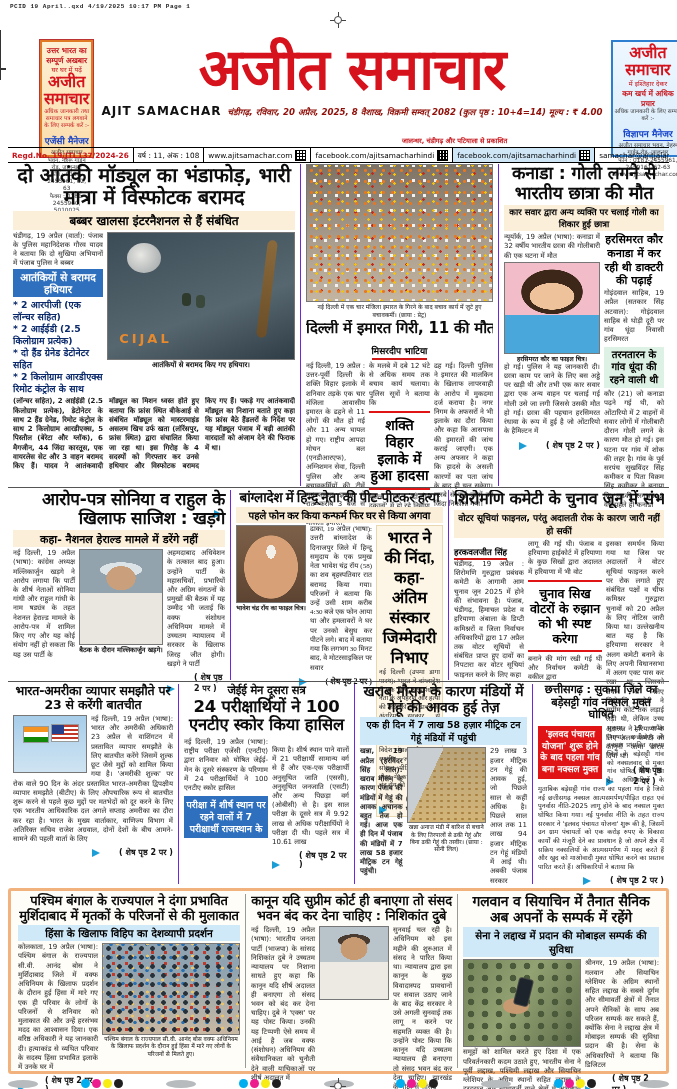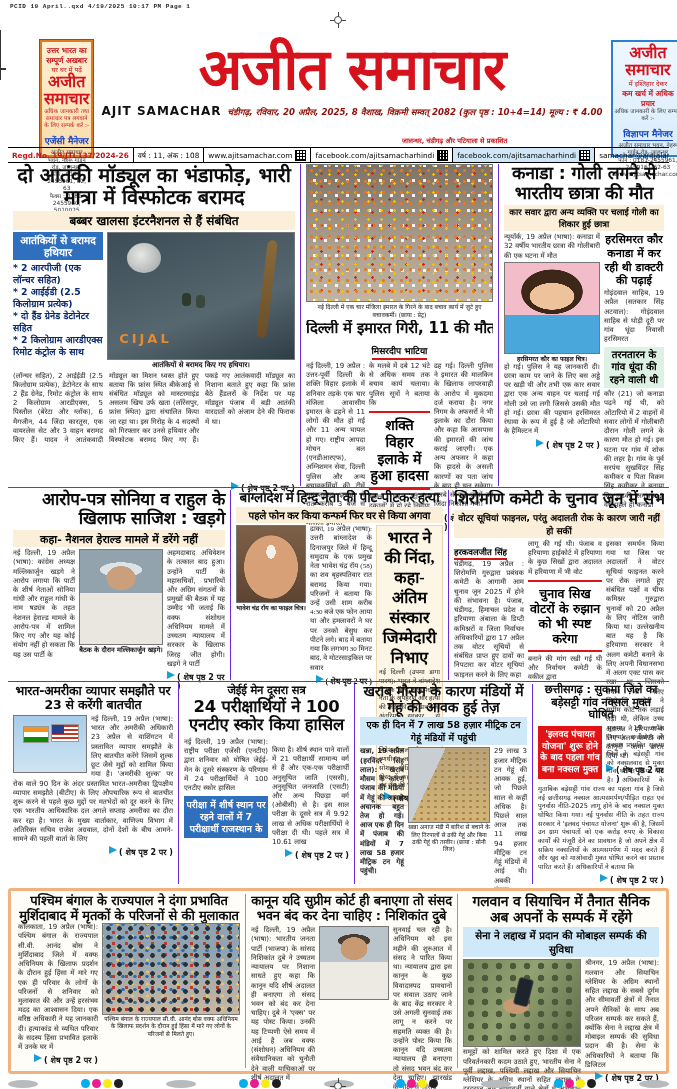--- a/index.html
+++ b/index.html
@@ -44,21 +44,21 @@
   .col { padding:0 5px; min-width:0; }
   .col + .col { border-left:1px solid #6d28d9; }
   .hrule { position:absolute; left:8px; right:8px; border-top:1px solid #555; }
 
   .hl { font-weight:bold; color:#0c0c0c; text-align:center; line-height:1.12; letter-spacing:-.2px; }
   .kick-cream { background:#fcefd9; font-weight:bold; text-align:center; padding:1px 2px; margin:2px 0; font-size:11px; }
   .kick-blue  { background:#cfe9f8; font-weight:bold; text-align:center; padding:1px 2px; margin:2px 0; font-size:10px; }
   .bt { font-size:7px; line-height:1.32; text-align:justify; color:#1c1c1c; }
   .byline { display:inline-block; font-weight:bold; font-size:9px; border-bottom:2px solid #d11616; padding-bottom:1px; }
   .cap { font-size:6.4px; font-weight:bold; text-align:center; line-height:1.25; color:#111; margin-top:1px; }
-  .cont { display:flex; justify-content:flex-end; align-items:flex-start; gap:2px; font-size:8px; font-weight:bold; color:#111; margin-top:2px; }
+  .cont { display:flex; justify-content:flex-end; align-items:flex-end; gap:19px; font-size:8px; font-weight:bold; color:#111; margin-top:2px; }
   .tri { width:0; height:0; border-left:8px solid #1b9ed6; border-top:4.5px solid transparent; border-bottom:4.5px solid transparent; }
 
   .bluebox-h { background:#2e6fbe; color:#fff; font-weight:bold; text-align:center; font-size:10.5px; padding:2px 1px; line-height:1.15; }
   .bluebox-items { font-weight:bold; color:#0b2a6b; font-size:9.3px; line-height:1.3; padding-top:2px; }
   .redrule { border-top:2.5px solid #e01414; border-bottom:2.5px solid #e01414; font-weight:bold; font-size:14px; text-align:center; line-height:1.2; padding:4px 1px; margin:3px 0; }
   .redbox { background:#e01414; color:#fff; font-weight:bold; font-size:9px; text-align:center; line-height:1.3; padding:3px 2px; float:left; width:64px; margin:2px 5px 2px 0; }
   .jeebox { background:#2e6fbe; color:#fff; font-weight:bold; font-size:9.3px; text-align:center; line-height:1.3; padding:3px 2px; margin:3px 0; }
   .greenbox { background:#ddf2e4; font-weight:bold; font-size:10px; text-align:center; padding:2px; margin:2px 0; line-height:1.25; }
   .sideh { font-weight:bold; font-size:11px; text-align:center; line-height:1.25; }
   .cream-panel { background:#fdf6e6; border:1px solid #e8d7b0; padding:2px; }
@@ -115,21 +115,21 @@
   
   .frame4 { position:absolute; top:888px; left:8px; right:8px; height:186px; border:3px solid #f2b27d; background:#fffdf8; border-radius:3px; display:flex; padding:3px 2px; }
   .frame4 .col + .col { border-left:1px solid #999; }
   .marks { position:absolute; top:1079px; left:8px; right:8px; display:flex; justify-content:space-between; align-items:center; }
   .oval { width:30px; height:8px; background:#b7bbbd; border-radius:50%; }
   .cmyk { display:flex; gap:2px; }
   .cmyk i { width:9px; height:9px; border-radius:50%; display:block; }
   .c-c{background:#00adee}.c-m{background:#ec1c8e}.c-y{background:#f7ec13}.c-k{background:#1f1f1f}
 
   .rowflex { display:flex; gap:4px; }
-  .cols3 { column-count:3; column-gap:6px; }
+  .cols3 { column-count:3; column-gap:6px;font-weight:bold; }
 </style>
 </head>
 <body>
 
 <div class="page">
 
   <div class="print-header">PCID 19 April..qxd  4/19/2025  10:17 PM  Page 1</div>
   <div class="crosshair" style="top:12px;left:330px;">
       <span class="v"></span>
       <span class="h"></span>
@@ -194,20 +194,21 @@
       </div>
 
   </div>
 
   <div class="band" style="top:164px;height:322px;">
     <div class="col" style="width:292px;">
       <div class="hl" style="font-size:20px;">दो आतंकी मॉड्यूल का भंडाफोड़, भारी मात्रा में विस्फोटक बरामद</div>
       <div class="kick-cream" style="font-size:12px;">बब्बर खालसा इंटरनैशनल से हैं संबंधित</div>
       <div class="rowflex">
         <div style="width:90px;">
+          <div class="bt">चंडीगढ़, 19 अप्रैल (वार्ता): पंजाब के पुलिस महानिदेशक गौरव यादव ने बताया कि दो सुखिया अभियानों में पंजाब पुलिस ने बब्बर</div>
           <div class="bluebox-h">आतंकियों से बरामद हथियार</div>
           <div class="bluebox-items">
             <div>* 2 आरपीजी (एक लॉन्चर सहित)</div>
             <div>* 2 आईईडी (2.5 किलोग्राम प्रत्येक)</div>
             <div>* दो हैंड ग्रेनेड डेटोनेटर सहित</div>
             <div>* 2 किलोग्राम आरडीएक्स रिमोट कंट्रोल के साथ</div>
           </div>
         </div>
         <div style="flex:1;">
           <div class="ph ph-weapons" style="height:128px;">
@@ -416,20 +417,21 @@
       <div class="cont">
           <span class="tri"></span>
           <span>( शेष पृष्ठ 2 पर )</span>
         </div>
     </div>
   </div>
 
   <div class="frame4">
     <div class="col" style="width:232px;">
       <div class="hl" style="font-size:13px;">पश्चिम बंगाल के राज्यपाल ने दंगा प्रभावित मुर्शिदाबाद में मृतकों के परिजनों से की मुलाकात</div>
+      <div class="kick-blue" style="font-size:10.4px;">हिंसा के खिलाफ विहिप का देशव्यापी प्रदर्शन</div>
       <div class="rowflex">
         <div style="width:80px;">
           <div class="bt">कोलकाता, 19 अप्रैल (भाषा): पश्चिम बंगाल के राज्यपाल सी.वी. आनंद बोस ने मुर्शिदाबाद जिले में वक्फ अधिनियम के खिलाफ प्रदर्शन के दौरान हुई हिंसा में मारे गए एक ही परिवार के लोगों के परिजनों से शनिवार को मुलाकात की और उन्हें हरसंभव मदद का आश्वासन दिया। एक वरिष्ठ अधिकारी ने यह जानकारी दी। हत्याकांड से व्यथित परिवार के सदस्य हिंसा प्रभावित इलाके में उनके घर में</div>
           <div class="cont">
               <span class="tri"></span>
               <span>( शेष पृष्ठ 2 पर )</span>
             </div>
         </div>
         <div style="flex:1;">
           <div class="ph ph-crowd" style="height:92px;"></div>

